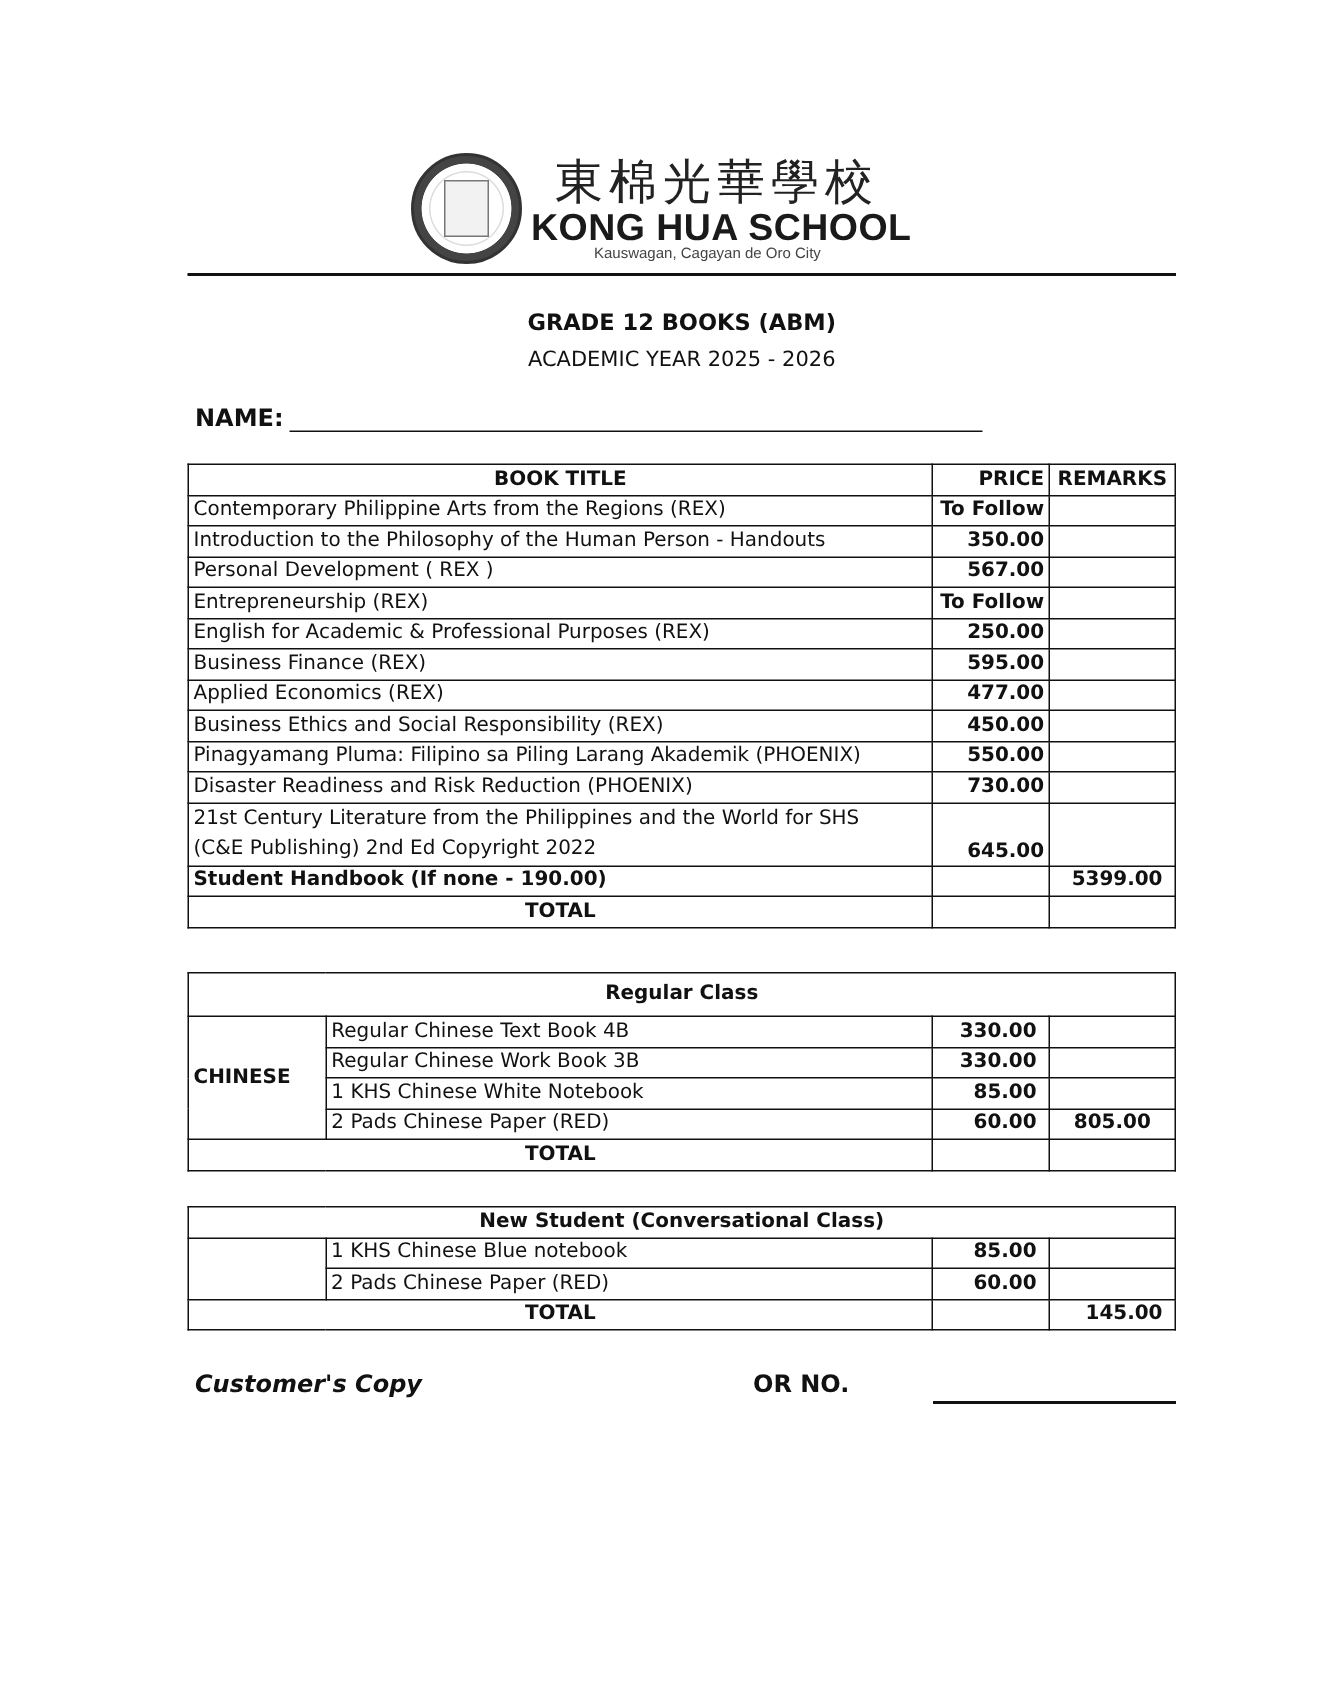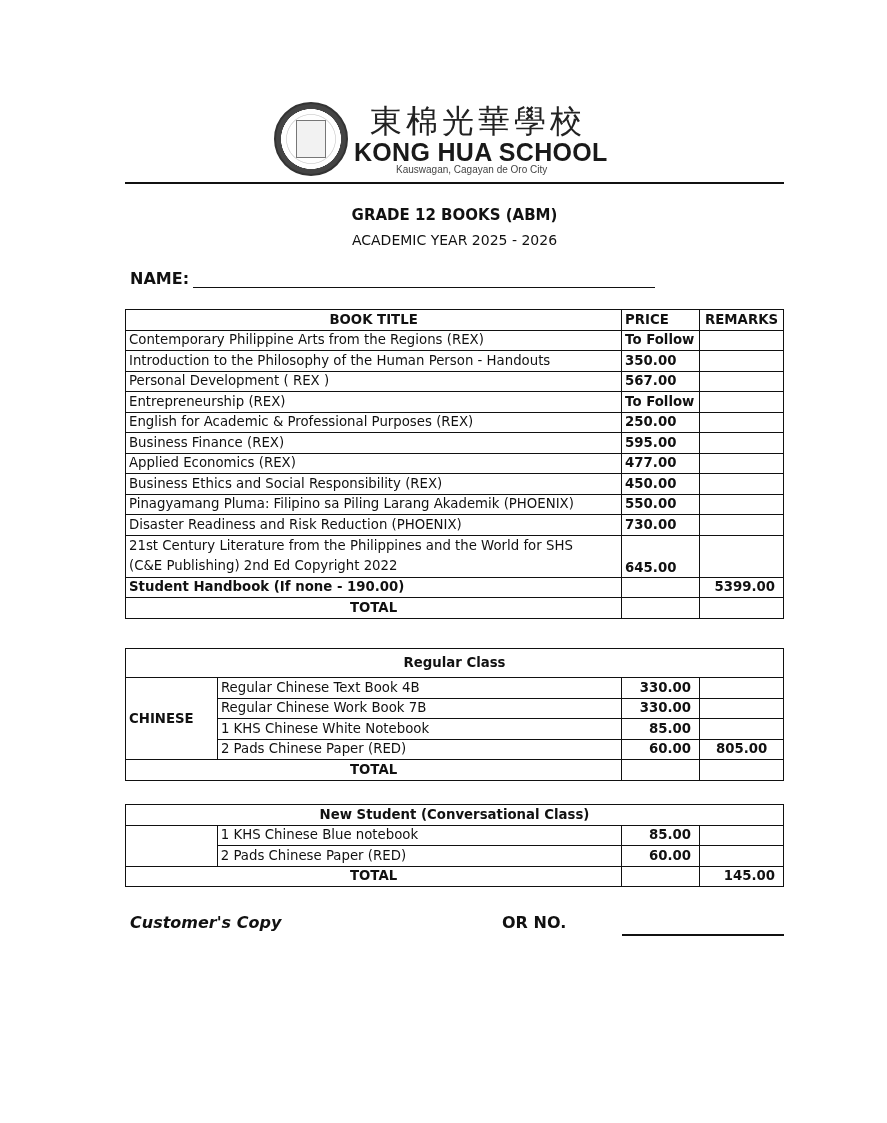--- a/index.html
+++ b/index.html
@@ -19,21 +19,21 @@
 
     .title { position: absolute; left: 125px; width: 659px; text-align: center; top: 206px; font-weight: bold; font-size: 15px; }
     .subtitle { position: absolute; left: 125px; width: 659px; text-align: center; top: 232px; font-size: 14px; font-weight: normal; }
     .name-row { position: absolute; left: 130px; top: 269px; font-weight: bold; font-size: 16px; }
     .name-line { display: inline-block; width: 462px; border-bottom: 1px solid #111; height: 14px; vertical-align: bottom; margin-left: 4px; }
 
     table { position: absolute; left: 125px; width: 659px; border-collapse: collapse; font-size: 13.3px; }
     td, th { border: 1.3px solid #111; padding: 0 3px; height: 20.5px; line-height: 18px; white-space: nowrap; }
     th { font-weight: bold; text-align: center; }
     .c-title { width: 497px; }
-    .c-price { width: 78px; text-align: left; font-weight: bold; }
+    .c-price { width: 78px; text-align: right; font-weight: bold; }
     .c-rem { width: 84px; text-align: center; font-weight: bold; }
     .bold { font-weight: bold; }
     .center { text-align: center; }
     .right { text-align: right; padding-right: 8px; }
     .tall { height: 42px; line-height: 20px; white-space: normal; }
     .valign-bot { vertical-align: bottom; }
 
     #books { top: 309px; }
     #regular { top: 648px; }
     #newstudent { top: 804px; }
@@ -147,21 +147,21 @@
       <tr class="hdr-row">
     <td colspan="4" class="bold center">Regular Class</td>
   </tr>
   <tr>
     <td rowspan="4" class="c-lbl">CHINESE</td>
     <td class="c-item">Regular Chinese Text Book 4B</td>
     <td class="c-price right">330.00</td>
     <td class="c-rem"></td>
   </tr>
   <tr>
-    <td class="c-item">Regular Chinese Work Book 7B</td>
+    <td class="c-item">Regular Chinese Work Book 3B</td>
     <td class="c-price right">330.00</td>
     <td class="c-rem"></td>
   </tr>
   <tr>
     <td class="c-item">1 KHS Chinese White Notebook</td>
     <td class="c-price right">85.00</td>
     <td class="c-rem"></td>
   </tr>
   <tr>
     <td class="c-item">2 Pads Chinese Paper (RED)</td>

